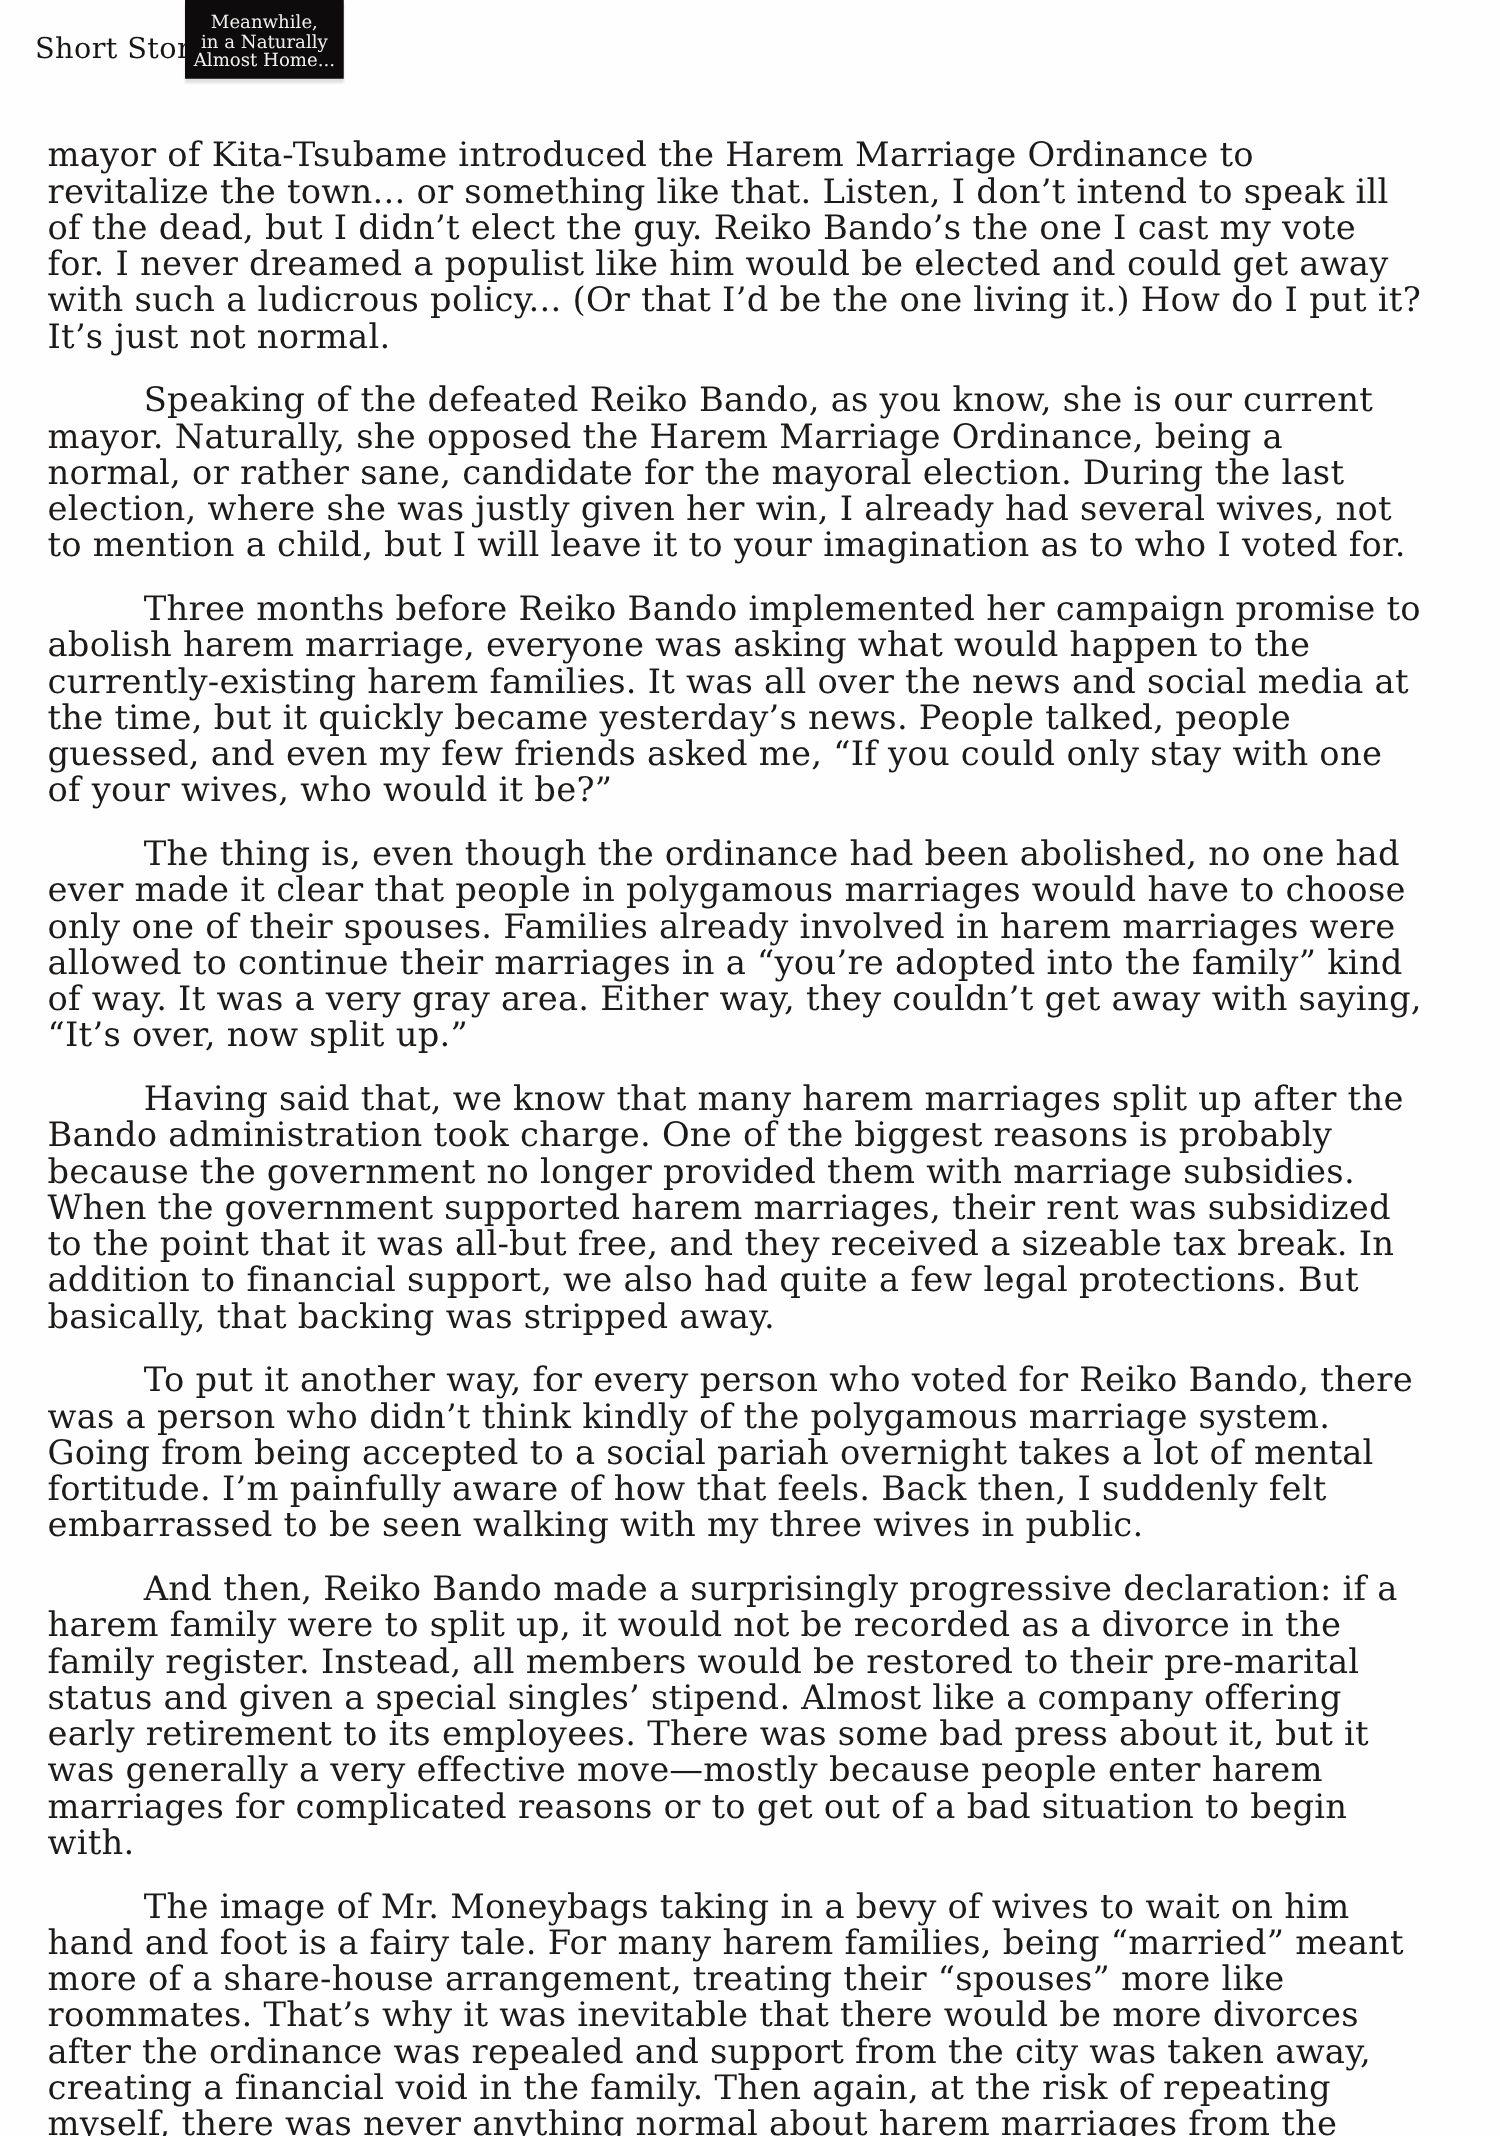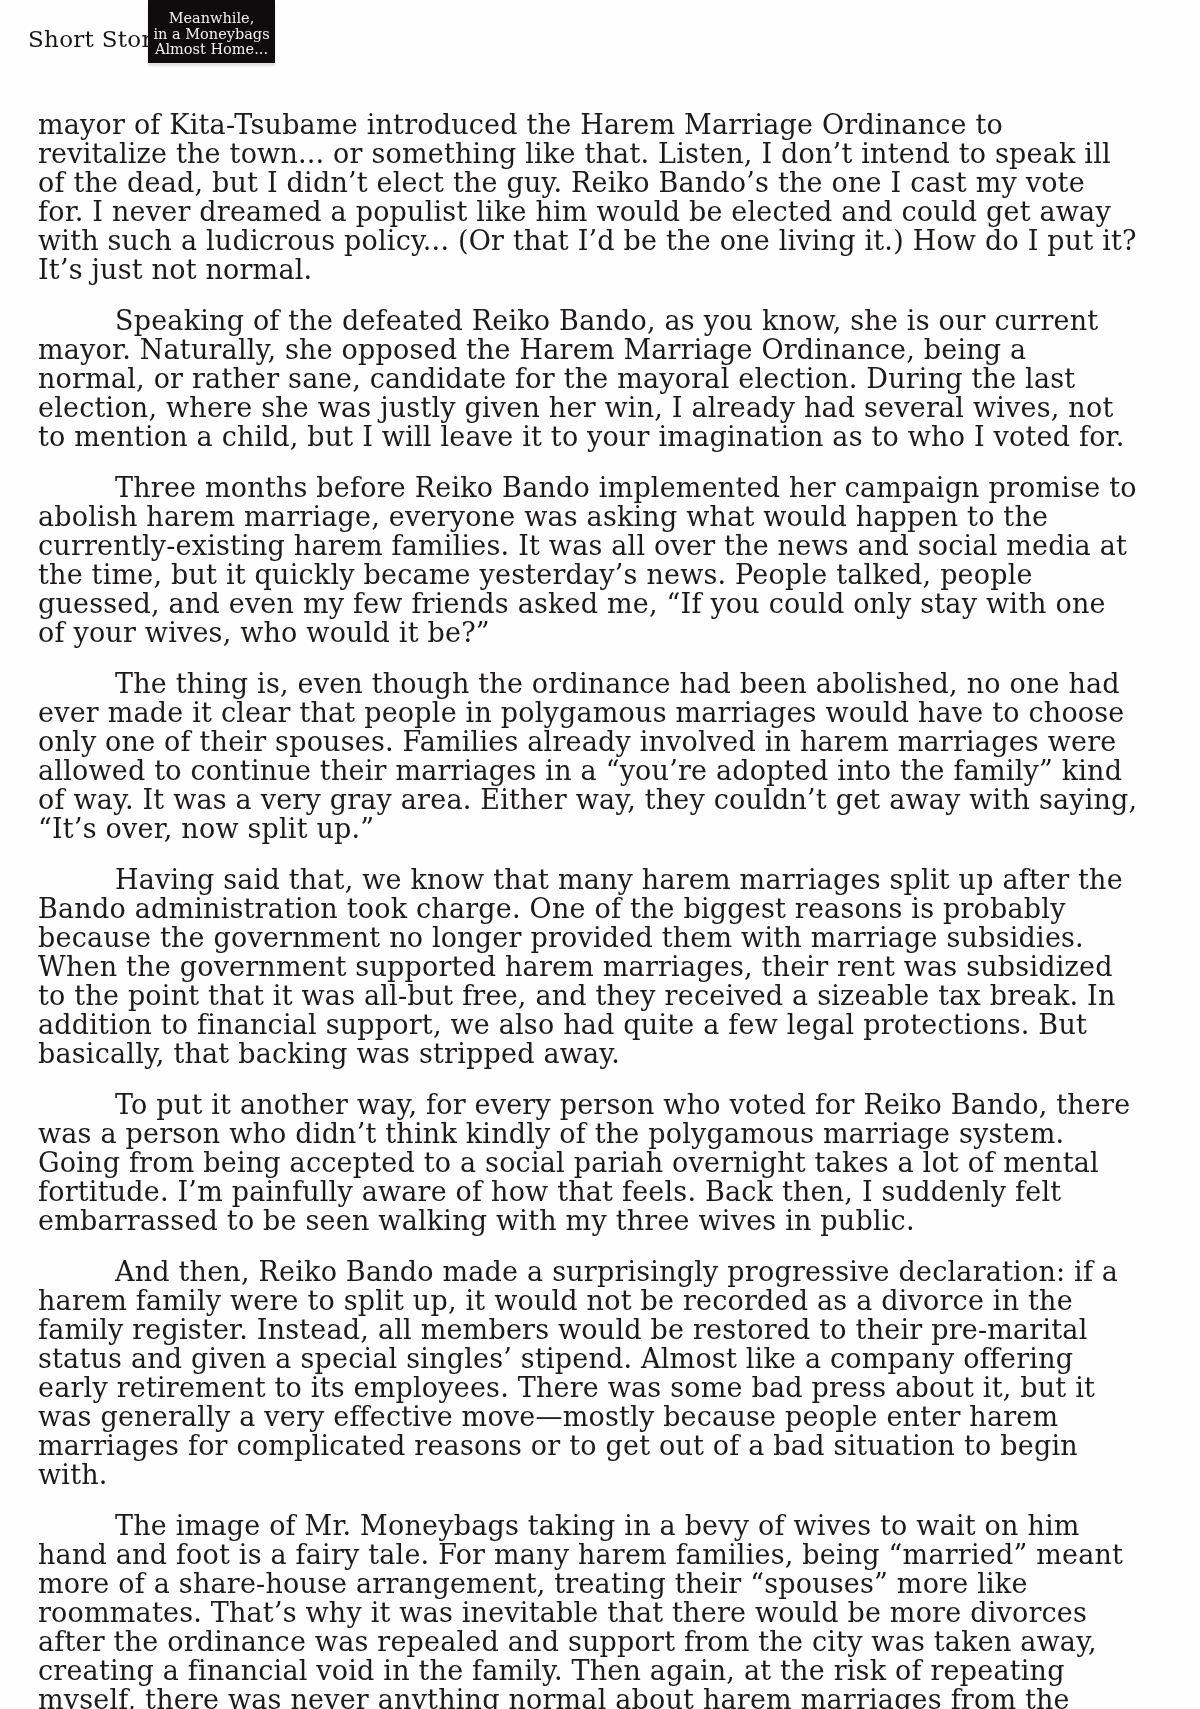--- a/index.html
+++ b/index.html
@@ -78,21 +78,21 @@
 </style>
 </head>
 <body>
 
 <div class="page">
 
   <header class="page-header">
     <span class="section-label">Short Story</span>
     <div class="title-box">
       <span>Meanwhile,</span>
-      <span>in a Moneybags</span>
+      <span>in a Naturally</span>
       <span>Almost Home...</span>
     </div>
   </header>
 
   <main class="story-body">
     <p class="para no-indent">mayor of Kita-Tsubame introduced the Harem Marriage Ordinance to revitalize the town... or something like that. Listen, I don’t intend to speak ill of the dead, but I didn’t elect the guy. Reiko Bando’s the one I cast my vote for. I never dreamed a populist like him would be elected and could get away with such a ludicrous policy... (Or that I’d be the one living it.) How do I put it? It’s just not normal.</p>
     <p class="para">Speaking of the defeated Reiko Bando, as you know, she is our current mayor. Naturally, she opposed the Harem Marriage Ordinance, being a normal, or rather sane, candidate for the mayoral election. During the last election, where she was justly given her win, I already had several wives, not to mention a child, but I will leave it to your imagination as to who I voted for.</p>
     <p class="para">Three months before Reiko Bando implemented her campaign promise to abolish harem marriage, everyone was asking what would happen to the currently-existing harem families. It was all over the news and social media at the time, but it quickly became yesterday’s news. People talked, people guessed, and even my few friends asked me, “If you could only stay with one of your wives, who would it be?”</p>
     <p class="para">The thing is, even though the ordinance had been abolished, no one had ever made it clear that people in polygamous marriages would have to choose only one of their spouses. Families already involved in harem marriages were allowed to continue their marriages in a “you’re adopted into the family” kind of way. It was a very gray area. Either way, they couldn’t get away with saying, “It’s over, now split up.”</p>
     <p class="para">Having said that, we know that many harem marriages split up after the Bando administration took charge. One of the biggest reasons is probably because the government no longer provided them with marriage subsidies. When the government supported harem marriages, their rent was subsidized to the point that it was all-but free, and they received a sizeable tax break. In addition to financial support, we also had quite a few legal protections. But basically, that backing was stripped away.</p>

